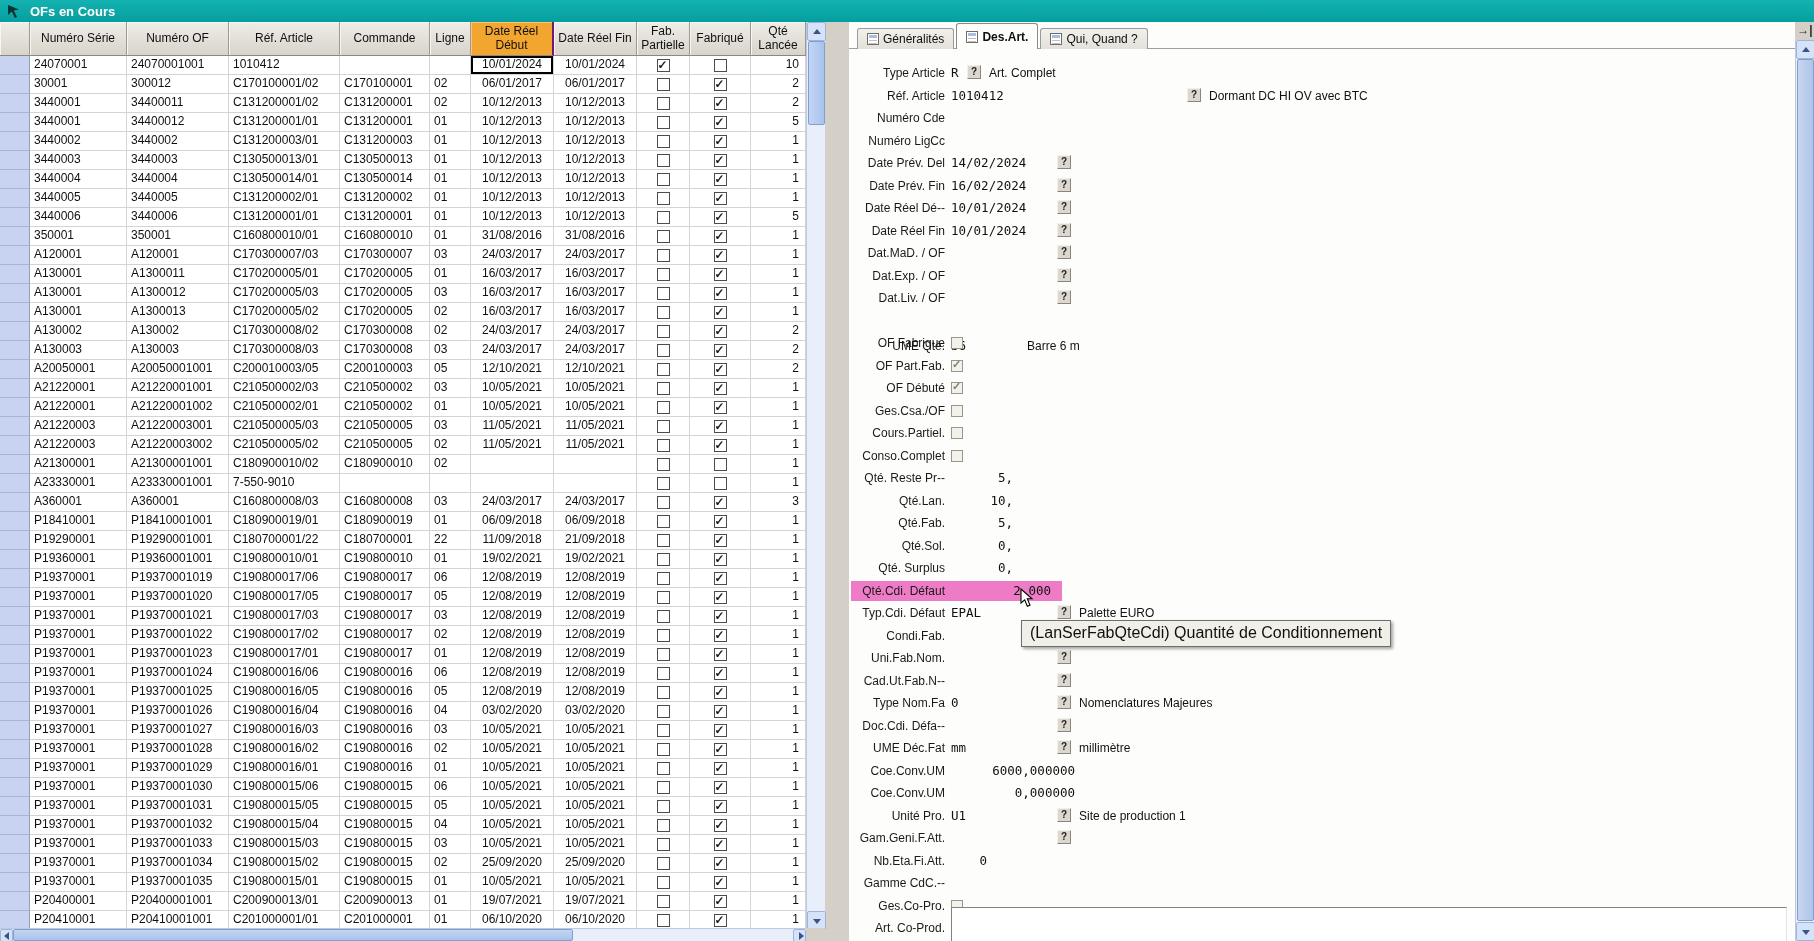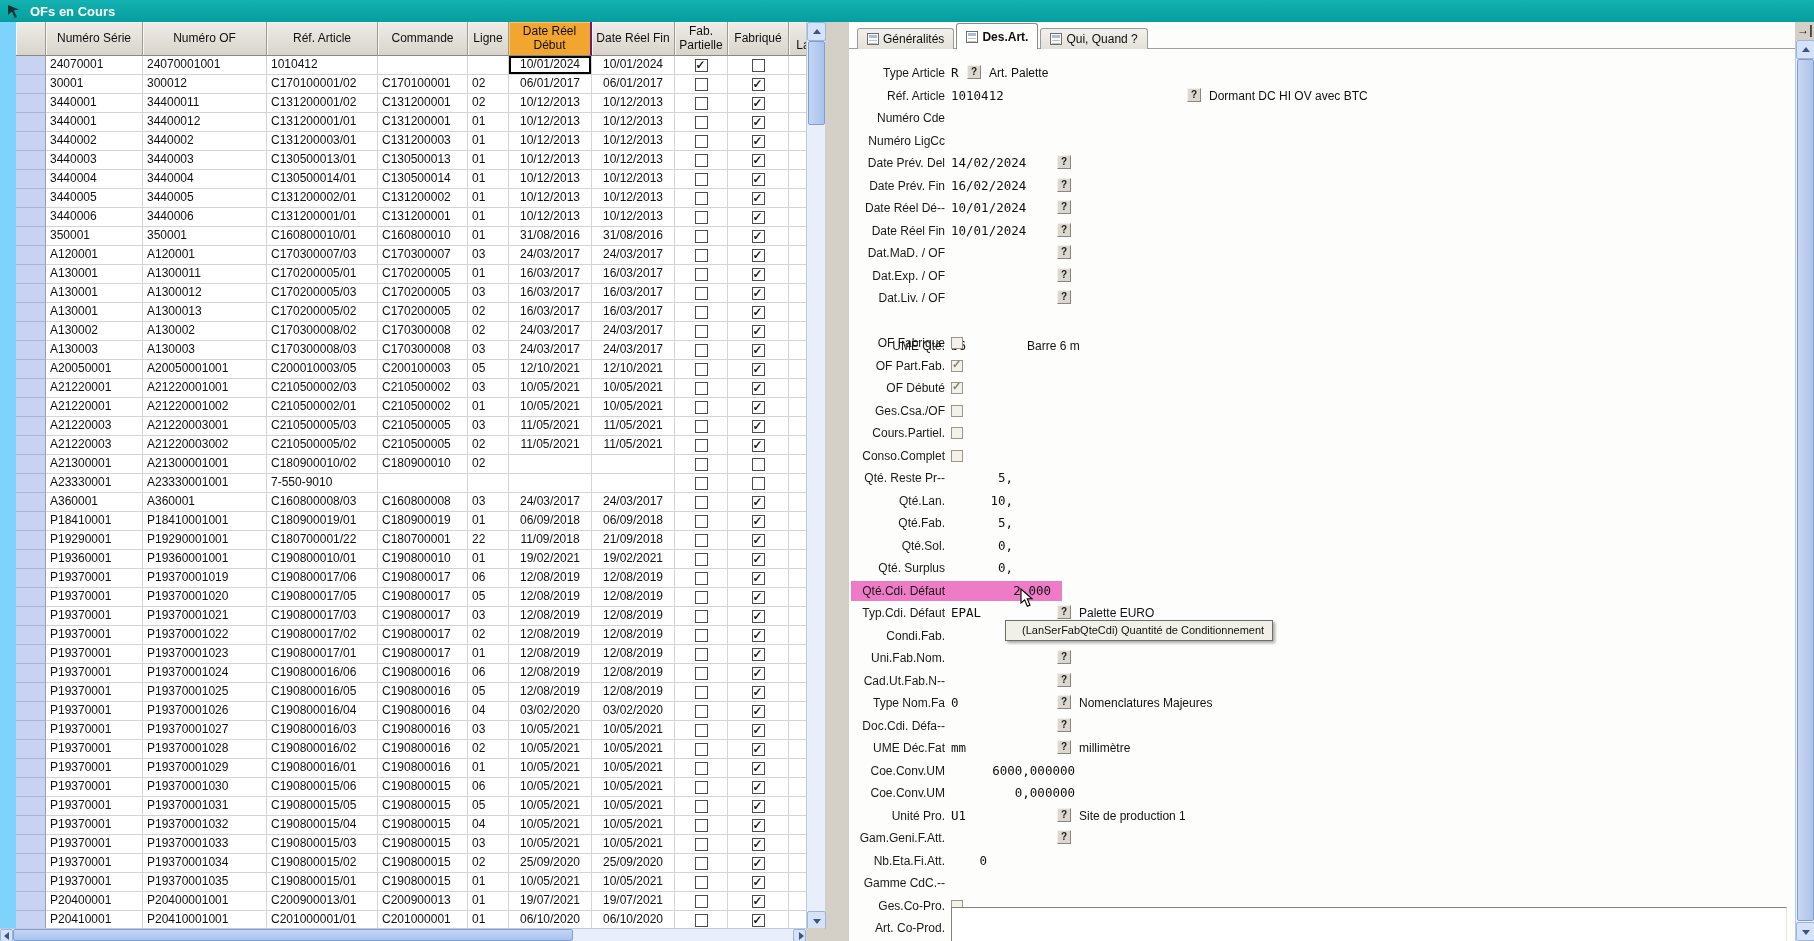--- a/index.html
+++ b/index.html
@@ -7,32 +7,32 @@
   body {
     position:relative; background:#D4D0C8;
     font-family:"Liberation Sans", sans-serif; font-size:12px; color:#101010;
   }
   
   .titlebar { position:absolute; left:0; top:0; width:1814px; height:22px;
     background:linear-gradient(#14b2b2,#059e9e); display:flex; align-items:center; }
   .titlebar .ticon { width:16px; height:16px; margin-left:6px; }
   .titlebar .ttext { color:#fff; font-weight:bold; font-size:13px; margin-left:8px; }
   
-  .table-wrap { position:absolute; left:0; top:22px; width:806px; height:908px; background:#7dd3fc; overflow:hidden;padding-left:16px; }
+  .table-wrap { position:absolute; left:0; top:22px; width:806px; height:908px; background:#7dd3fc; overflow:hidden; }
   .thead { display:flex; height:34px; }
   .th, .corner {
     background:linear-gradient(#EFEDE8,#D8D4CB);
     border-right:1px solid #9E9A92; border-bottom:1px solid #8C887E;
     box-shadow:inset 1px 1px 0 #F8F6F2;
     display:flex; align-items:center; justify-content:center; text-align:center;
     line-height:1.12; padding:1px 2px; flex:none;
   }
   .corner { width:30px; }
   .th.th-hl { background:#F2A52F; box-shadow:inset 1px 1px 0 #F8C878; border-right:2px solid #701a75; }
-  .c0{width:97px}.c1{width:124px}.c2{width:111px}.c3{width:90px}.c4{width:41px}
+  .c0{width:97px}.c1{width:102px}.c2{width:111px}.c3{width:90px}.c4{width:41px}
   .c5{width:83px}.c6{width:83px}.c7{width:53px}.c8{width:61px}.c9{width:55px}
   .tbody .trow { display:flex; height:19px; }
   .rowhdr { width:30px; flex:none; background:#C7D3F0;
     border-right:1px solid #93A0C4; border-bottom:1px solid #A9B4D4; }
   .td { flex:none; border-right:1px solid #D4D4D4; border-bottom:1px solid #D4D4D4;
     padding:0 4px; line-height:17px; white-space:nowrap; overflow:hidden; background:#fff; }
   .td.ctr { text-align:center; }
   .td.rt  { text-align:right; padding-right:6px; }
   .td.ck  { display:flex; align-items:center; justify-content:center; padding:0; }
   .td.sel { box-shadow:inset 0 0 0 2px #000; }
@@ -90,23 +90,23 @@
   .fdesc { position:absolute; top:0; line-height:22px; white-space:nowrap; color:#111; }
   .fcb { position:absolute; left:102px; top:5px; width:12px; height:12px;
     background:#F2F1EA; border:1px solid #9A968E; }
   .fcb.on::after { content:"✓"; position:absolute; left:0; top:-3px;
     font-size:11px; font-weight:bold; color:#84827A; }
   .frow.hl::before { content:""; position:absolute; left:2px; top:1px; width:211px; height:20px; background:#EE7BC6; }
   .frow.hl .flabel, .frow.hl .fval { z-index:1; }
   .farea { position:absolute; left:102px; top:-10px; width:836px; height:52px;
     background:#fff; border:1px solid; border-color:#83817A #E6E4DD #E6E4DD #83817A; }
   
-  .tooltip { position:absolute; left:156px; top:598px; padding:3px 8px 4px 16px;
+  .tooltip { position:absolute; left:172px; top:598px; padding:3px 8px 4px 8px;
     background:#F0F0E8; border:1px solid #6E6E6E; box-shadow:2px 2px 3px rgba(0,0,0,.35);
-    white-space:nowrap; z-index:10; font-size:11px; }
+    white-space:nowrap; z-index:10; font-size:16px; }
   .cursor { position:absolute; left:1020px; top:588px; z-index:20; }
 </style>
 </head>
 <body>
 
 <div class="titlebar">
   <svg class="ticon" viewBox="0 0 16 16">
     <path d="M2 2 L13 6.5 L7.8 7.6 L11 14 L8.8 15 L5.8 8.6 L2 12 Z" fill="#0a3434"></path>
   </svg>
   <span class="ttext">OFs en Cours</span>
@@ -940,21 +940,21 @@
     <div class="tab">
       <span class="tab-icon"></span>
       <span>Qui, Quand ?</span>
     </div>
   </div>
   <div class="form">
       <div class="frow" style="top: 0px;">
         <div class="flabel">Type Article</div>
         <div class="fval">R</div>
         <span class="fhelp" style="left: 118px;">?</span>
-        <span class="fdesc" style="left: 140px;">Art. Palette</span>
+        <span class="fdesc" style="left: 140px;">Art. Complet</span>
       </div>
       <div class="frow" style="top: 22.5px;">
         <div class="flabel">Réf. Article</div>
         <div class="fval">1010412</div>
         <span class="fhelp" style="left: 338px;">?</span>
         <span class="fdesc" style="left: 360px;">Dormant DC HI OV avec BTC</span>
       </div>
       <div class="frow" style="top: 45px;">
         <div class="flabel">Numéro Cde</div>
         <div class="fval"></div>

